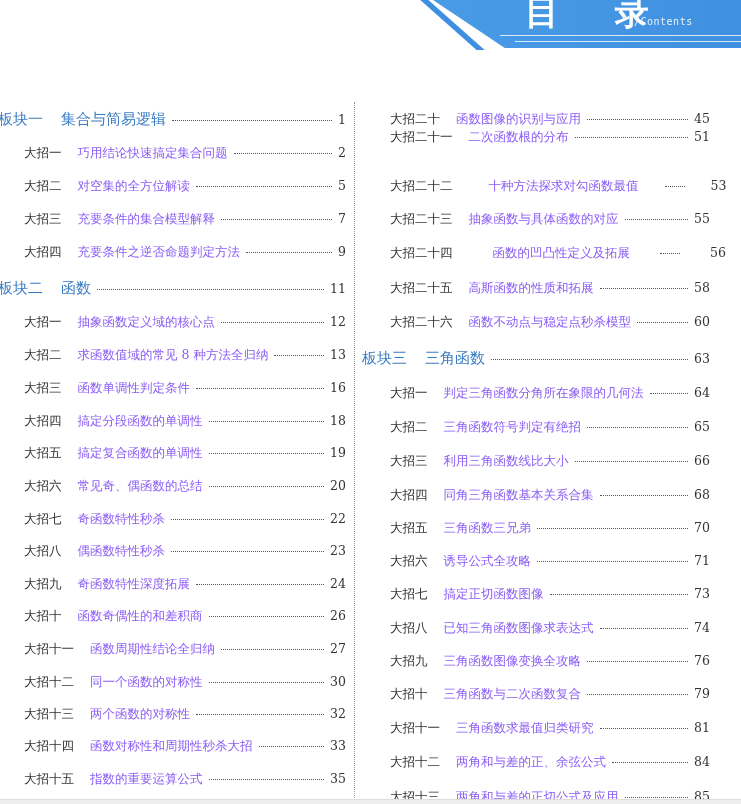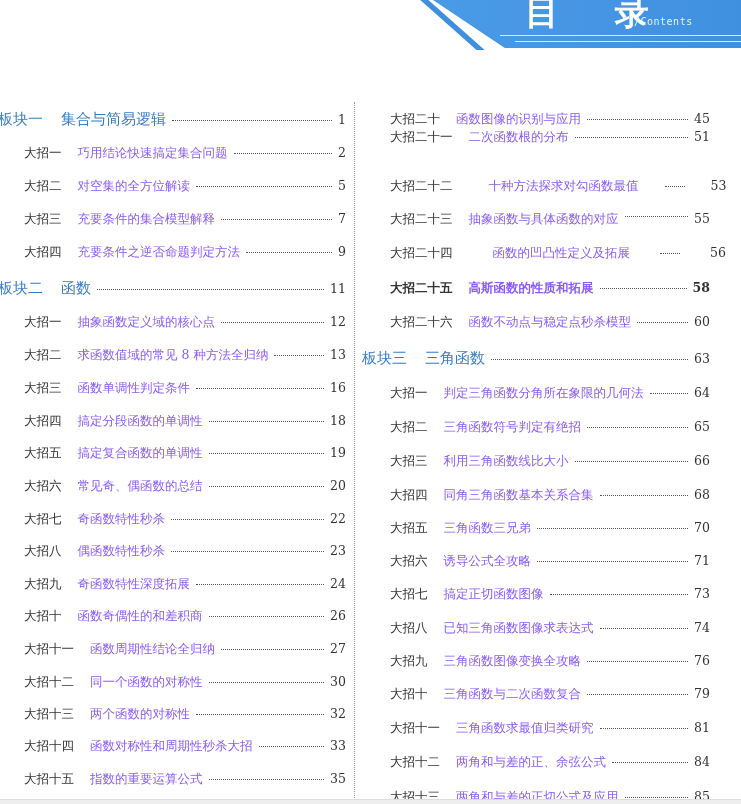--- a/index.html
+++ b/index.html
@@ -207,33 +207,33 @@
       <span class="title">二次函数根的分布</span>
       <span class="leader"></span>
       <span class="page">51</span>
     </div>
     <div class="toc-row" style="left: 28px; width: 320px; top: 176px; gap: 20px;">
       <span class="label">大招二十二</span>
       <span class="title">十种方法探求对勾函数最值</span>
       <span class="leader"></span>
       <span class="page">53</span>
     </div>
-    <div class="toc-row" style="left: 28px; width: 320px; top: 209px; align-items: center;">
+    <div class="toc-row" style="left: 28px; width: 320px; top: 209px;">
       <span class="label">大招二十三</span>
       <span class="title">抽象函数与具体函数的对应</span>
       <span class="leader"></span>
       <span class="page">55</span>
     </div>
     <div class="toc-row" style="left: 28px; width: 320px; top: 243px; gap: 24px;">
       <span class="label">大招二十四</span>
       <span class="title">函数的凹凸性定义及拓展</span>
       <span class="leader"></span>
       <span class="page">56</span>
     </div>
-    <div class="toc-row" style="left: 28px; width: 320px; top: 278px; font-weight: bold;">
+    <div class="toc-row" style="left: 28px; width: 320px; top: 278px;">
       <span class="label">大招二十五</span>
       <span class="title">高斯函数的性质和拓展</span>
       <span class="leader"></span>
       <span class="page">58</span>
     </div>
     <div class="toc-row" style="left: 28px; width: 320px; top: 312px;">
       <span class="label">大招二十六</span>
       <span class="title">函数不动点与稳定点秒杀模型</span>
       <span class="leader"></span>
       <span class="page">60</span>

